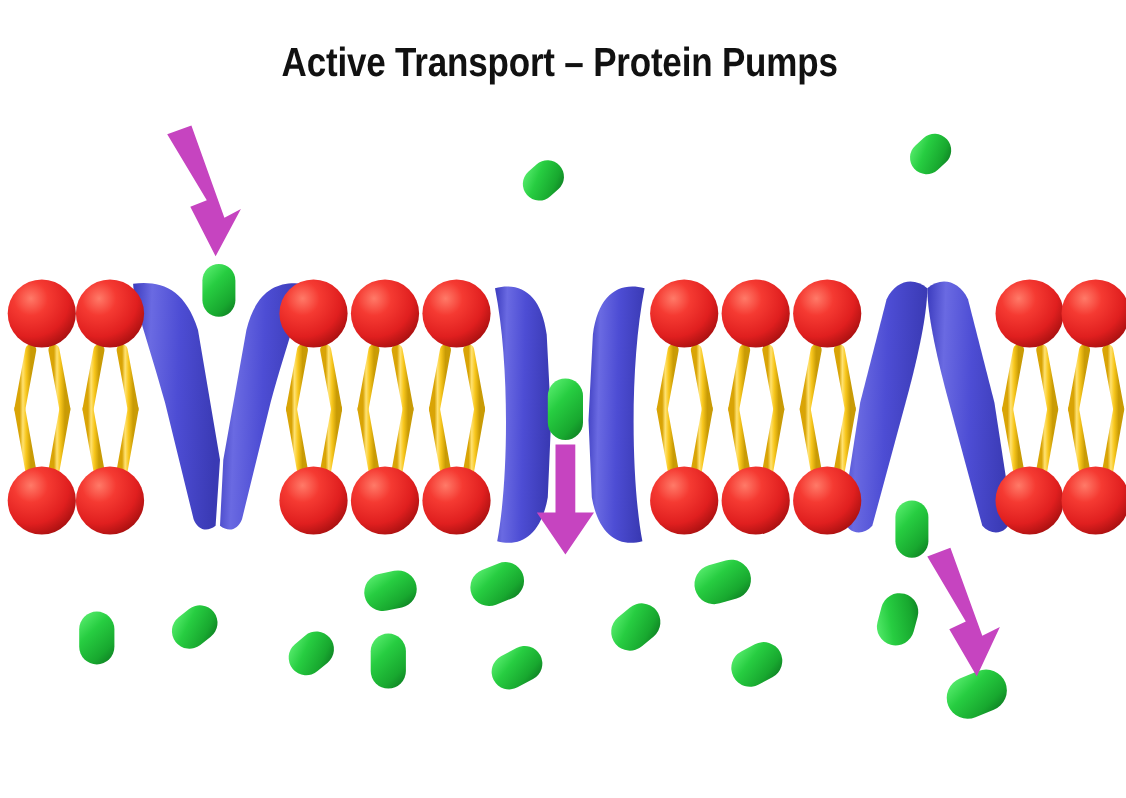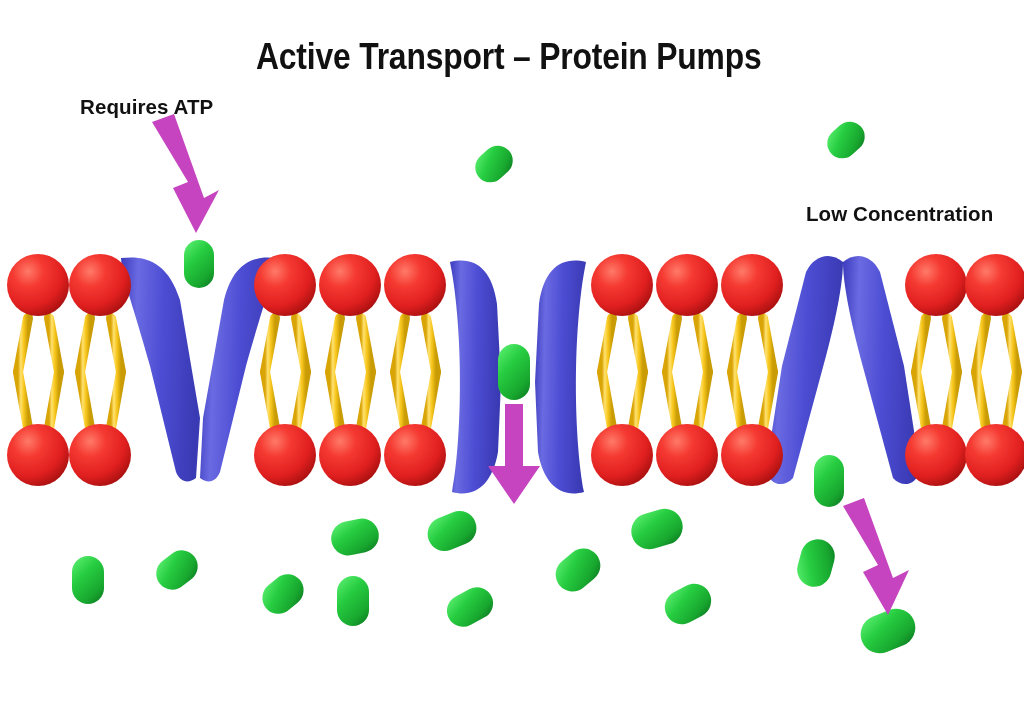--- a/index.html
+++ b/index.html
@@ -263,18 +263,16 @@
       </g>
 
       <g>
         <path d="M843,506 L864,498 L893,578 L909,570 L888,615 L863,572 L878,565 Z" fill="#c644c0"></path>
       </g>
     </g>
   </svg>
 
   <div class="lbl" id="title" style="left:256px; top:36px;">Active Transport – Protein Pumps</div>
 
-  <div class="lbl small-lbl" style="left:80px; top:95px;">Requires ATP</div>
-
-  <div class="lbl small-lbl" style="left:806px; top:202px;">Low Concentration</div>
+
 
 
 </div>
 
 </body></html>

